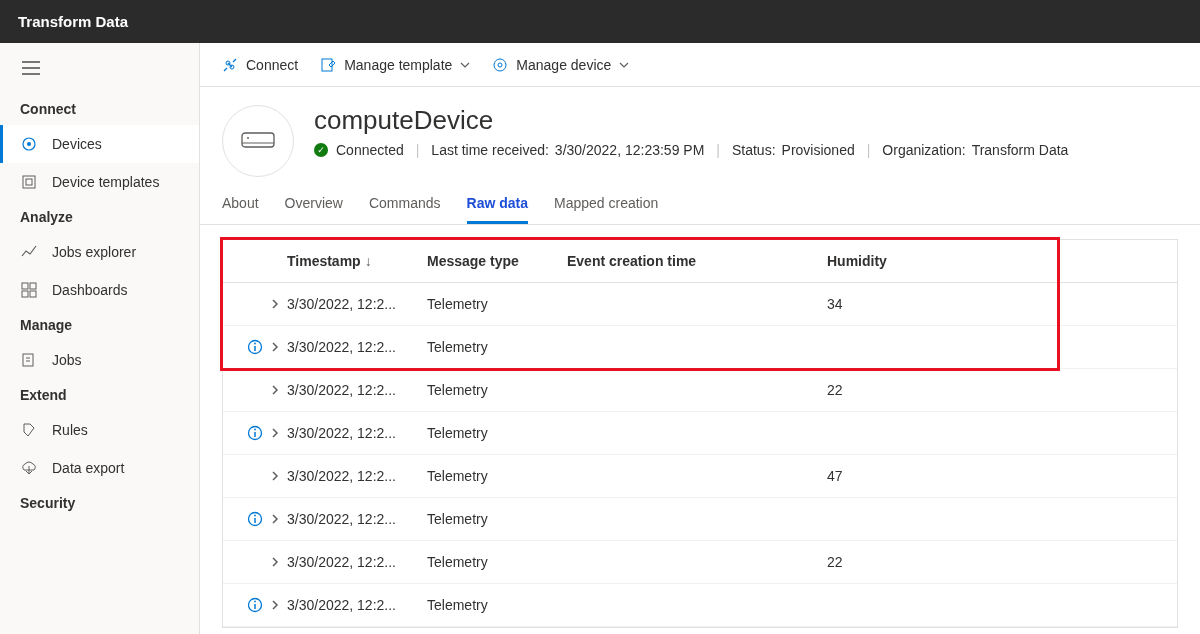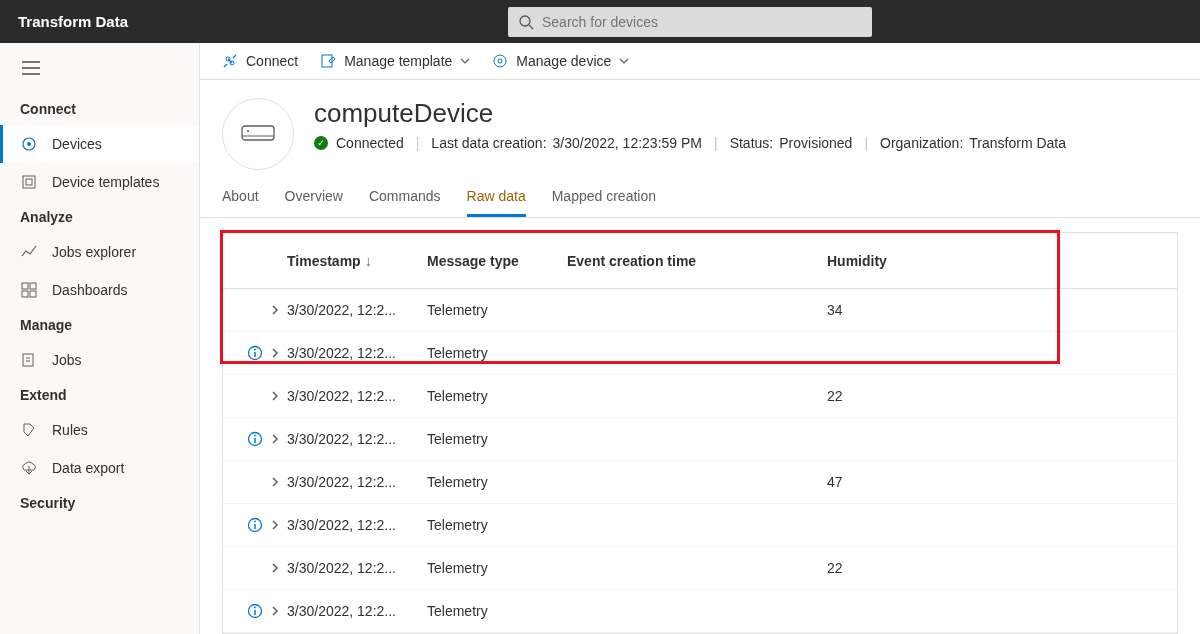--- a/index.html
+++ b/index.html
@@ -30,55 +30,46 @@
 
 .header { padding: 18px 22px 0; display: flex; gap: 20px; align-items: flex-start; }
 .device-icon-wrap { width: 72px; height: 72px; border: 1px solid #e1e1e1; border-radius: 50%; display:flex; align-items:center; justify-content:center; color:#605e5c; }
 .device-title { font-size: 26px; font-weight: 400; margin-bottom: 6px; }
 .status-line { font-size: 14px; color: #323130; display:flex; align-items:center; gap:6px; flex-wrap:wrap; }
 .status-dot { width:14px; height:14px; border-radius:50%; background:#107c10; color:#fff; display:inline-flex; align-items:center; justify-content:center; font-size:9px; margin-right:2px;}
 .sep { color: #c8c6c4; padding: 0 6px; }
 
 .tabs { display:flex; gap: 26px; padding: 18px 22px 0; border-bottom: 1px solid #e1e1e1; margin-left: 0; }
 .tab { font-size: 14px; color: #605e5c; padding-bottom: 10px; cursor: pointer; }
-.tab.active { color: #a16207; font-weight: 400; border-bottom: 3px solid #0078d4; }
+.tab.active { color: #1d4ed8; font-weight: 700; border-bottom: 3px solid #0078d4; }
 
 .table-wrap { margin: 14px 22px 0; border: 1px solid #e1e1e1; position: relative; }
 .highlight-box { position: absolute; top: -4px; left: -4px; right: -122px; height: 136px; border: 3px solid #e81123; pointer-events:none; right: 135px;}
 
 .highlight-box { right: -115px; right: 0; width: calc(100% + 0px); left: 0; top:0; width: 835px; height: 130px; left: -3px; top:-3px; width: 838px; }
 
 .highlight-box { left:-3px; top:-3px; width: 840px; height: 134px; border:3px solid #e81123; position:absolute; pointer-events:none; }
 
 .thead, .trow { display:grid; grid-template-columns: 60px 140px 140px 260px 160px; align-items:center; font-size:14px; }
-.thead { height: 56px; border-bottom: 1px solid #e1e1e1; font-weight:600; }
+.thead { height: 43px; border-bottom: 1px solid #e1e1e1; font-weight:600; }
 .thead .cell { padding: 0 4px; }
 .trow { height: 43px; border-bottom: 1px solid #f3f2f1; }
 .trow .cell { padding: 0 4px; color:#323130; }
 .row-icons { display:flex; align-items:center; gap:8px; justify-content:flex-end; padding-right:8px; }
 .info-icon { color:#0078d4; }
 .chev-right { color:#605e5c; }
 .sort-arrow { font-size: 14px; color:#605e5c; margin-left:4px; }
 
 svg { display:block; }
 </style>
 </head>
 <body>
 
 <div class="topbar">
   <span class="topbar-title">Transform Data</span>
-  <div class="search-wrap">
-    <span class="search-icon-top">
-      <svg width="16" height="16" viewBox="0 0 16 16">
-          <circle cx="7" cy="7" r="5" fill="none" stroke="currentColor" stroke-width="1.3"></circle>
-          <line x1="11" y1="11" x2="15" y2="15" stroke="currentColor" stroke-width="1.3"></line>
-        </svg>
-    </span>
-    <input class="search-box" placeholder="Search for devices" style="">
-  </div>
 </div>
 
 <div class="layout">
   <div class="sidebar">
     <div class="hamburger">
       <svg width="18" height="14" viewBox="0 0 18 14">
           <line x1="0" y1="1" x2="18" y2="1" stroke="#323130" stroke-width="1.3"></line>
           <line x1="0" y1="7" x2="18" y2="7" stroke="#323130" stroke-width="1.3"></line>
           <line x1="0" y1="13" x2="18" y2="13" stroke="#323130" stroke-width="1.3"></line>
         </svg>
@@ -209,21 +200,21 @@
             <line x1="2" y1="14" x2="34" y2="14" stroke="currentColor"></line>
             <circle cx="8" cy="9" r="1" fill="currentColor"></circle>
           </svg>
       </div>
       <div>
         <div class="device-title">computeDevice</div>
         <div class="status-line">
           <span class="status-dot">✓</span>
           <span>Connected</span>
           <span class="sep">|</span>
-          <span>Last data creation:</span>
+          <span>Last time received:</span>
           <span>3/30/2022, 12:23:59 PM</span>
           <span class="sep">|</span>
           <span>Status:</span>
           <span>Provisioned</span>
           <span class="sep">|</span>
           <span>Organization:</span>
           <span>Transform Data</span>
         </div>
       </div>
     </div>

